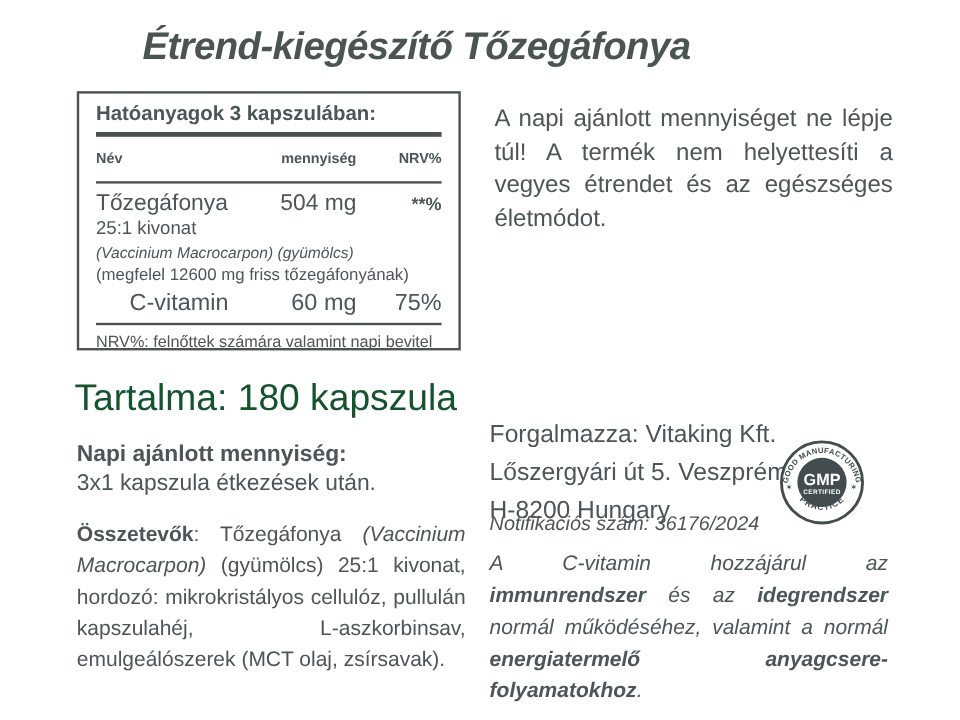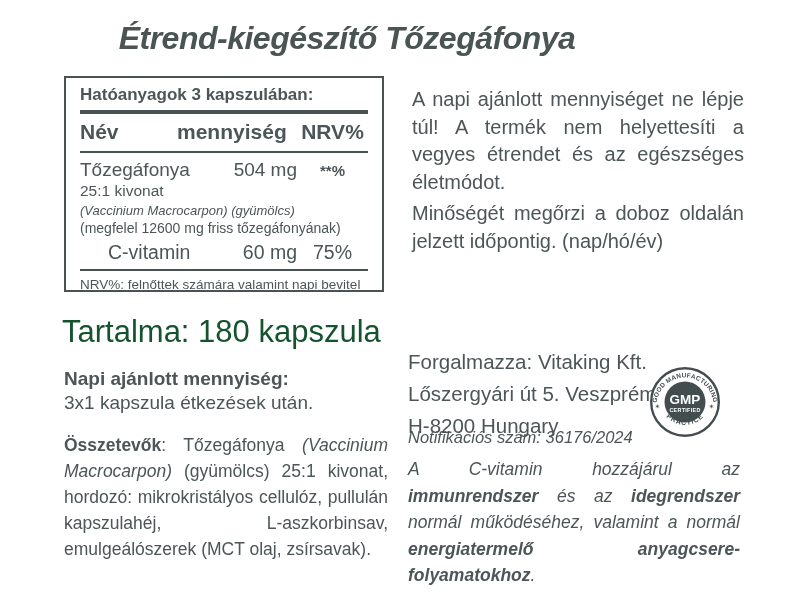--- a/index.html
+++ b/index.html
@@ -10,23 +10,23 @@
          font-size:32px;font-weight:bold;color:#4a5553;letter-spacing:-0.5px;font-style:italic;}
 
   
   .facts-box{position:absolute;left:64px;top:76px;width:320px;height:216px;box-sizing:border-box;
              border:2px solid #4a5254;padding:8px 14px 0 14px;overflow:hidden;}
   .facts-header{font-size:17px;font-weight:bold;line-height:18px;}
   .rule{background:#4a5254;}
   .rule-thick{height:4px;margin-top:6px;}
   .rule-thin{height:2px;}
   .facts-row{display:grid;grid-template-columns:1fr 84px 71px;align-items:baseline;}
-  .facts-cols{margin-top:8px;font-size:21px;font-weight:bold;line-height:20px;gap:36px;}
+  .facts-cols{margin-top:8px;font-size:12px;font-weight:bold;line-height:20px;}
   .col-amount,.cell-amount{text-align:right;}
-  .col-nrv,.cell-nrv{text-align:center;}
+  .col-nrv,.cell-nrv{text-align:right;}
   .rule-head{margin-top:9px;}
   .row-1{margin-top:7px;font-size:19px;line-height:20px;}
   .name-sub{font-size:15.5px;}
   .detail-italic{margin-top:2px;font-size:13px;line-height:15px;font-style:italic;}
   .detail{margin-top:2px;font-size:14px;line-height:16px;}
   .row-2{margin-top:6px;font-size:19.5px;line-height:20px;margin-left:28px;}
   .cell-nrv-small{font-size:15px;font-weight:bold;}
   .rule-foot{margin-top:7px;}
   .footnote{margin-top:6px;font-size:13.5px;line-height:15px;}
 
@@ -92,21 +92,20 @@
   </section>
 
   <div class="contents">Tartalma: 180 kapszula</div>
 
   <div class="dosage-heading">Napi ajánlott mennyiség:</div>
   <div class="dosage-text">3x1 kapszula étkezések után.</div>
 
   <p class="ingredients"><span class="seg-b">Összetevők</span><span>: Tőzegáfonya </span><span class="seg-i">(Vaccinium Macrocarpon)</span><span> (gyümölcs) 25:1 kivonat, hordozó: mikrokristályos cellulóz, pullulán kapszulahéj, L-aszkorbinsav, emulgeálószerek (MCT olaj, zsírsavak).</span></p>
 
   <p class="rp warning">A napi ajánlott mennyiséget ne lépje túl! A termék nem helyettesíti a vegyes étrendet és az egészséges életmódot.</p>
-  <p class="rp quality">Minőségét megőrzi a doboz oldalán jelzett időpontig. (nap/hó/év)</p>
 
   <p class="distributor">Forgalmazza: Vitaking Kft.
 Lőszergyári út 5. Veszprém
 H-8200 Hungary</p>
   <p class="notification">Notifikációs szám: 36176/2024</p>
 
   <p class="claim"><span>A C-vitamin hozzájárul az </span><span class="seg-b">immunrendszer</span><span> és az </span><span class="seg-b">idegrendszer</span><span> normál működéséhez, valamint a normál </span><span class="seg-b">energiatermelő anyagcsere-folyamatokhoz</span><span>.</span></p>
 
   <div class="gmp">
     <svg viewBox="0 0 72 72" width="72" height="72">

